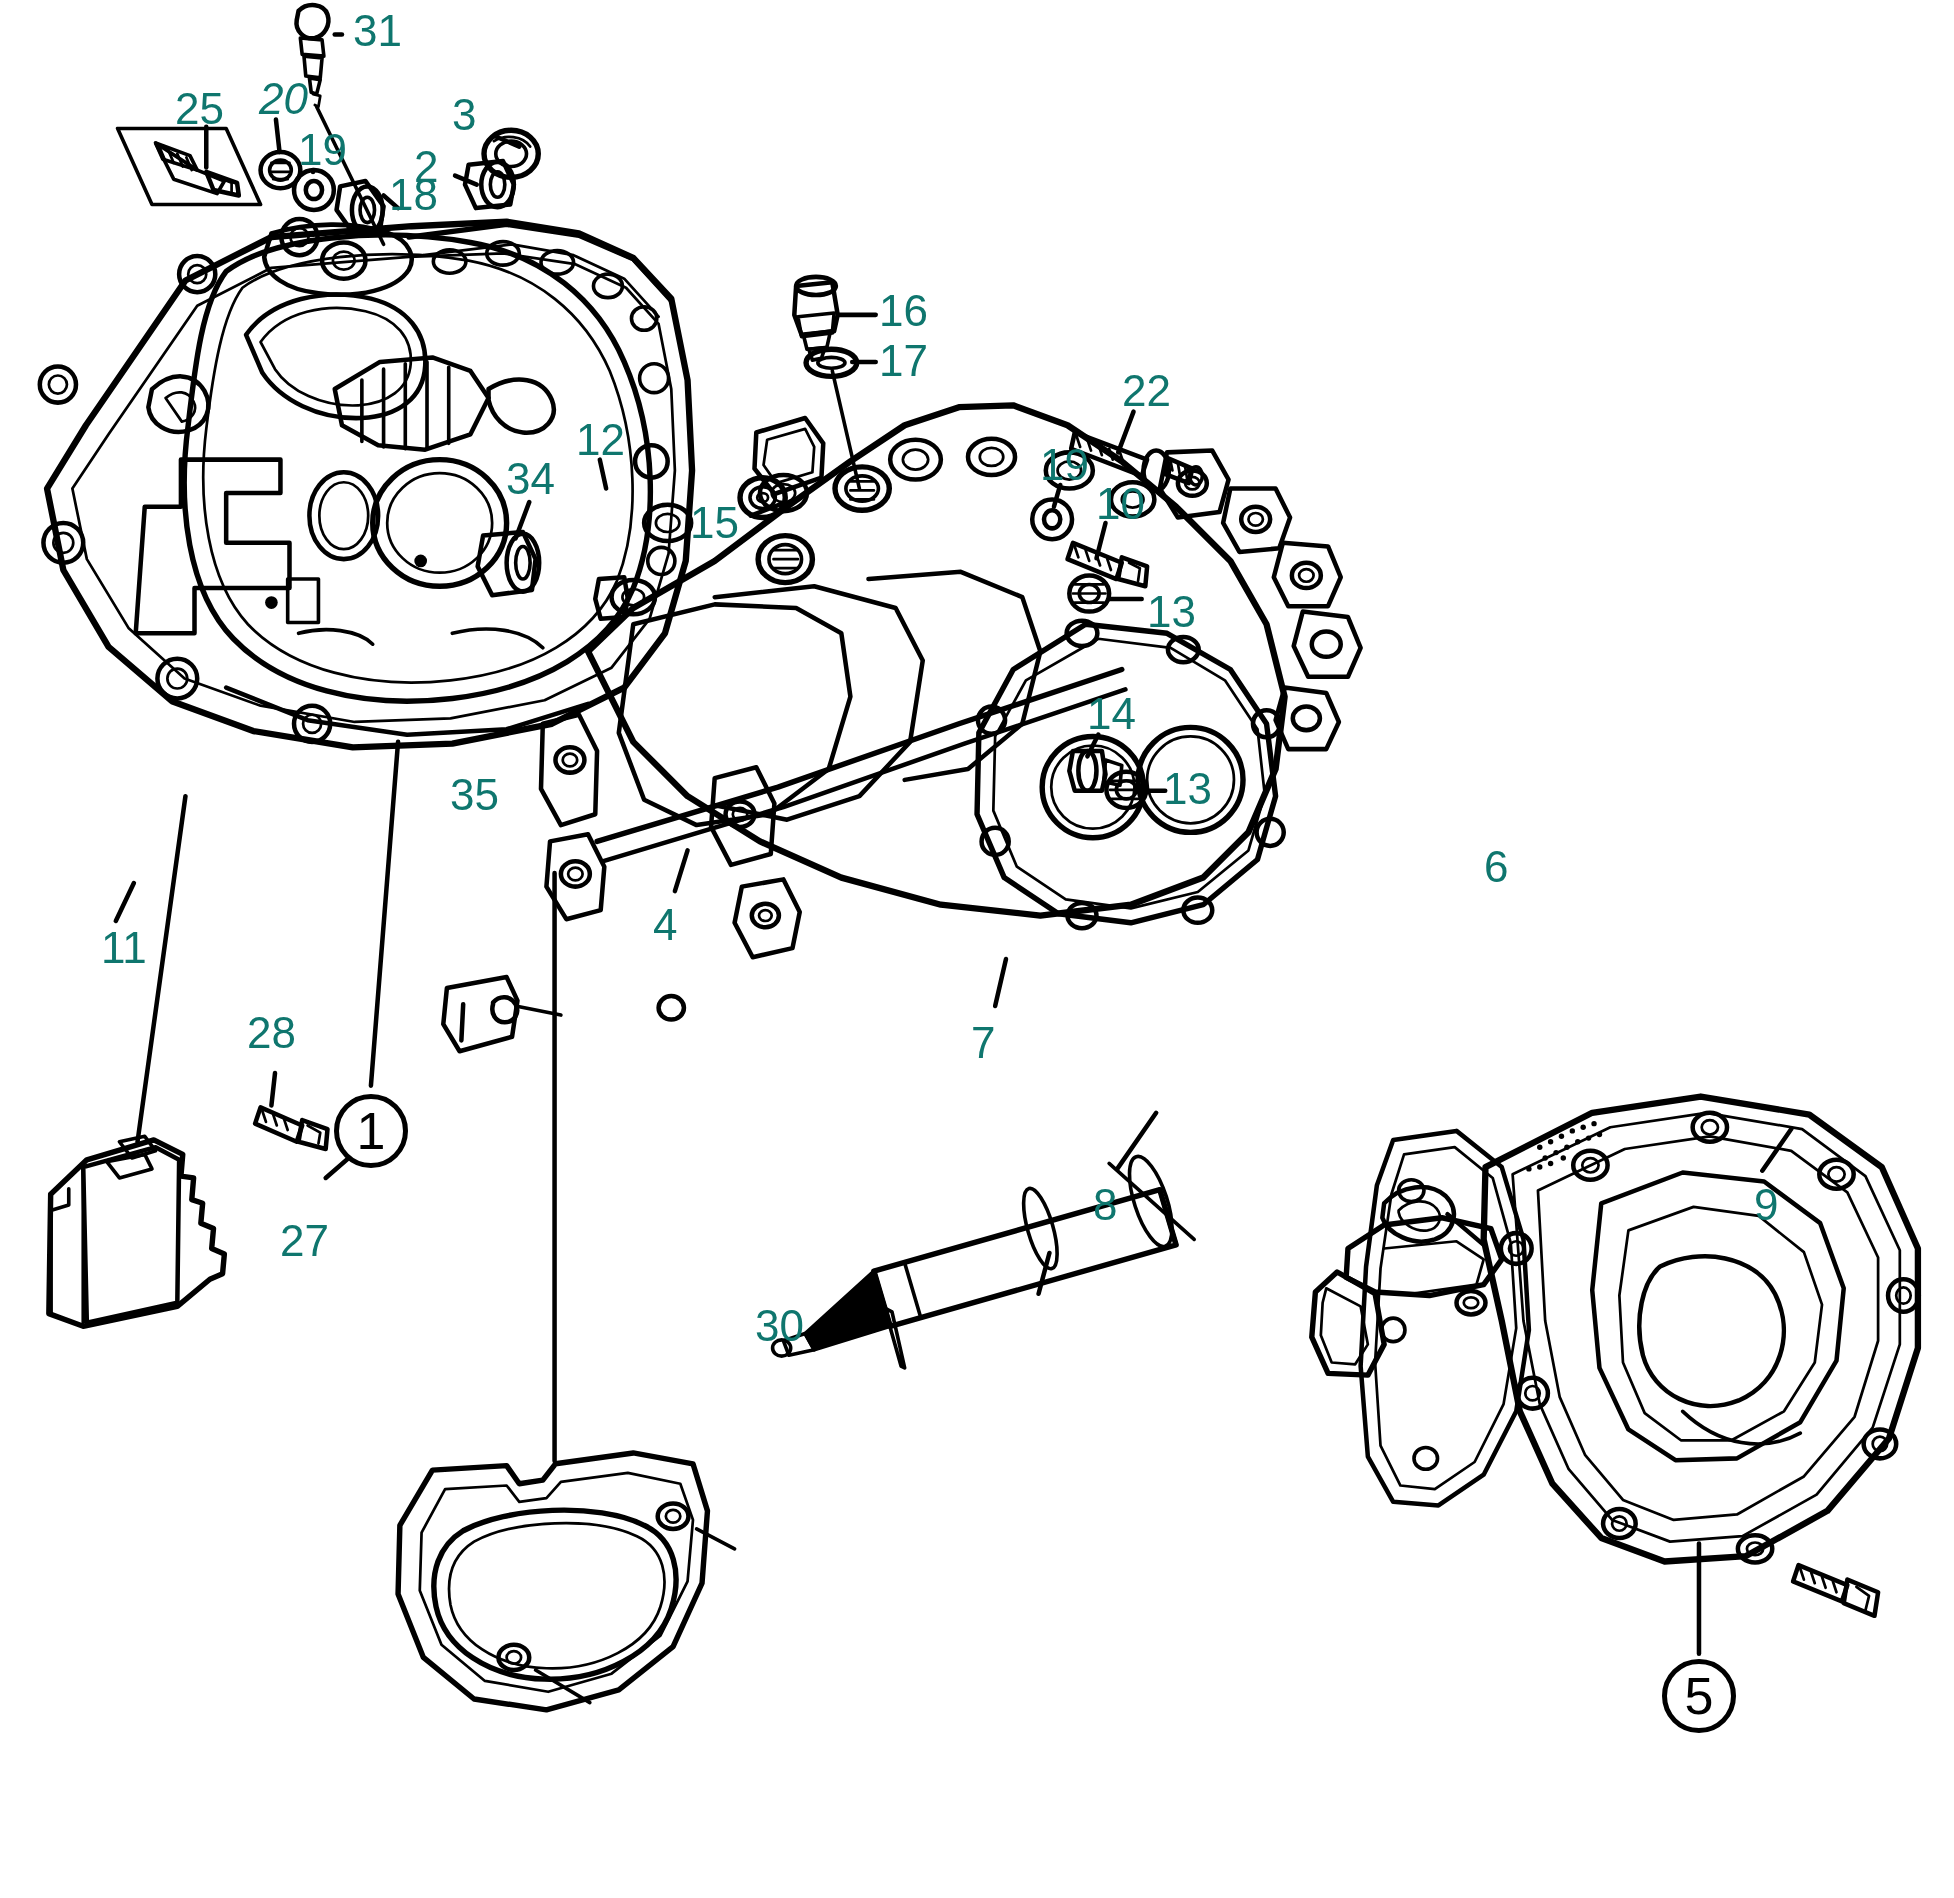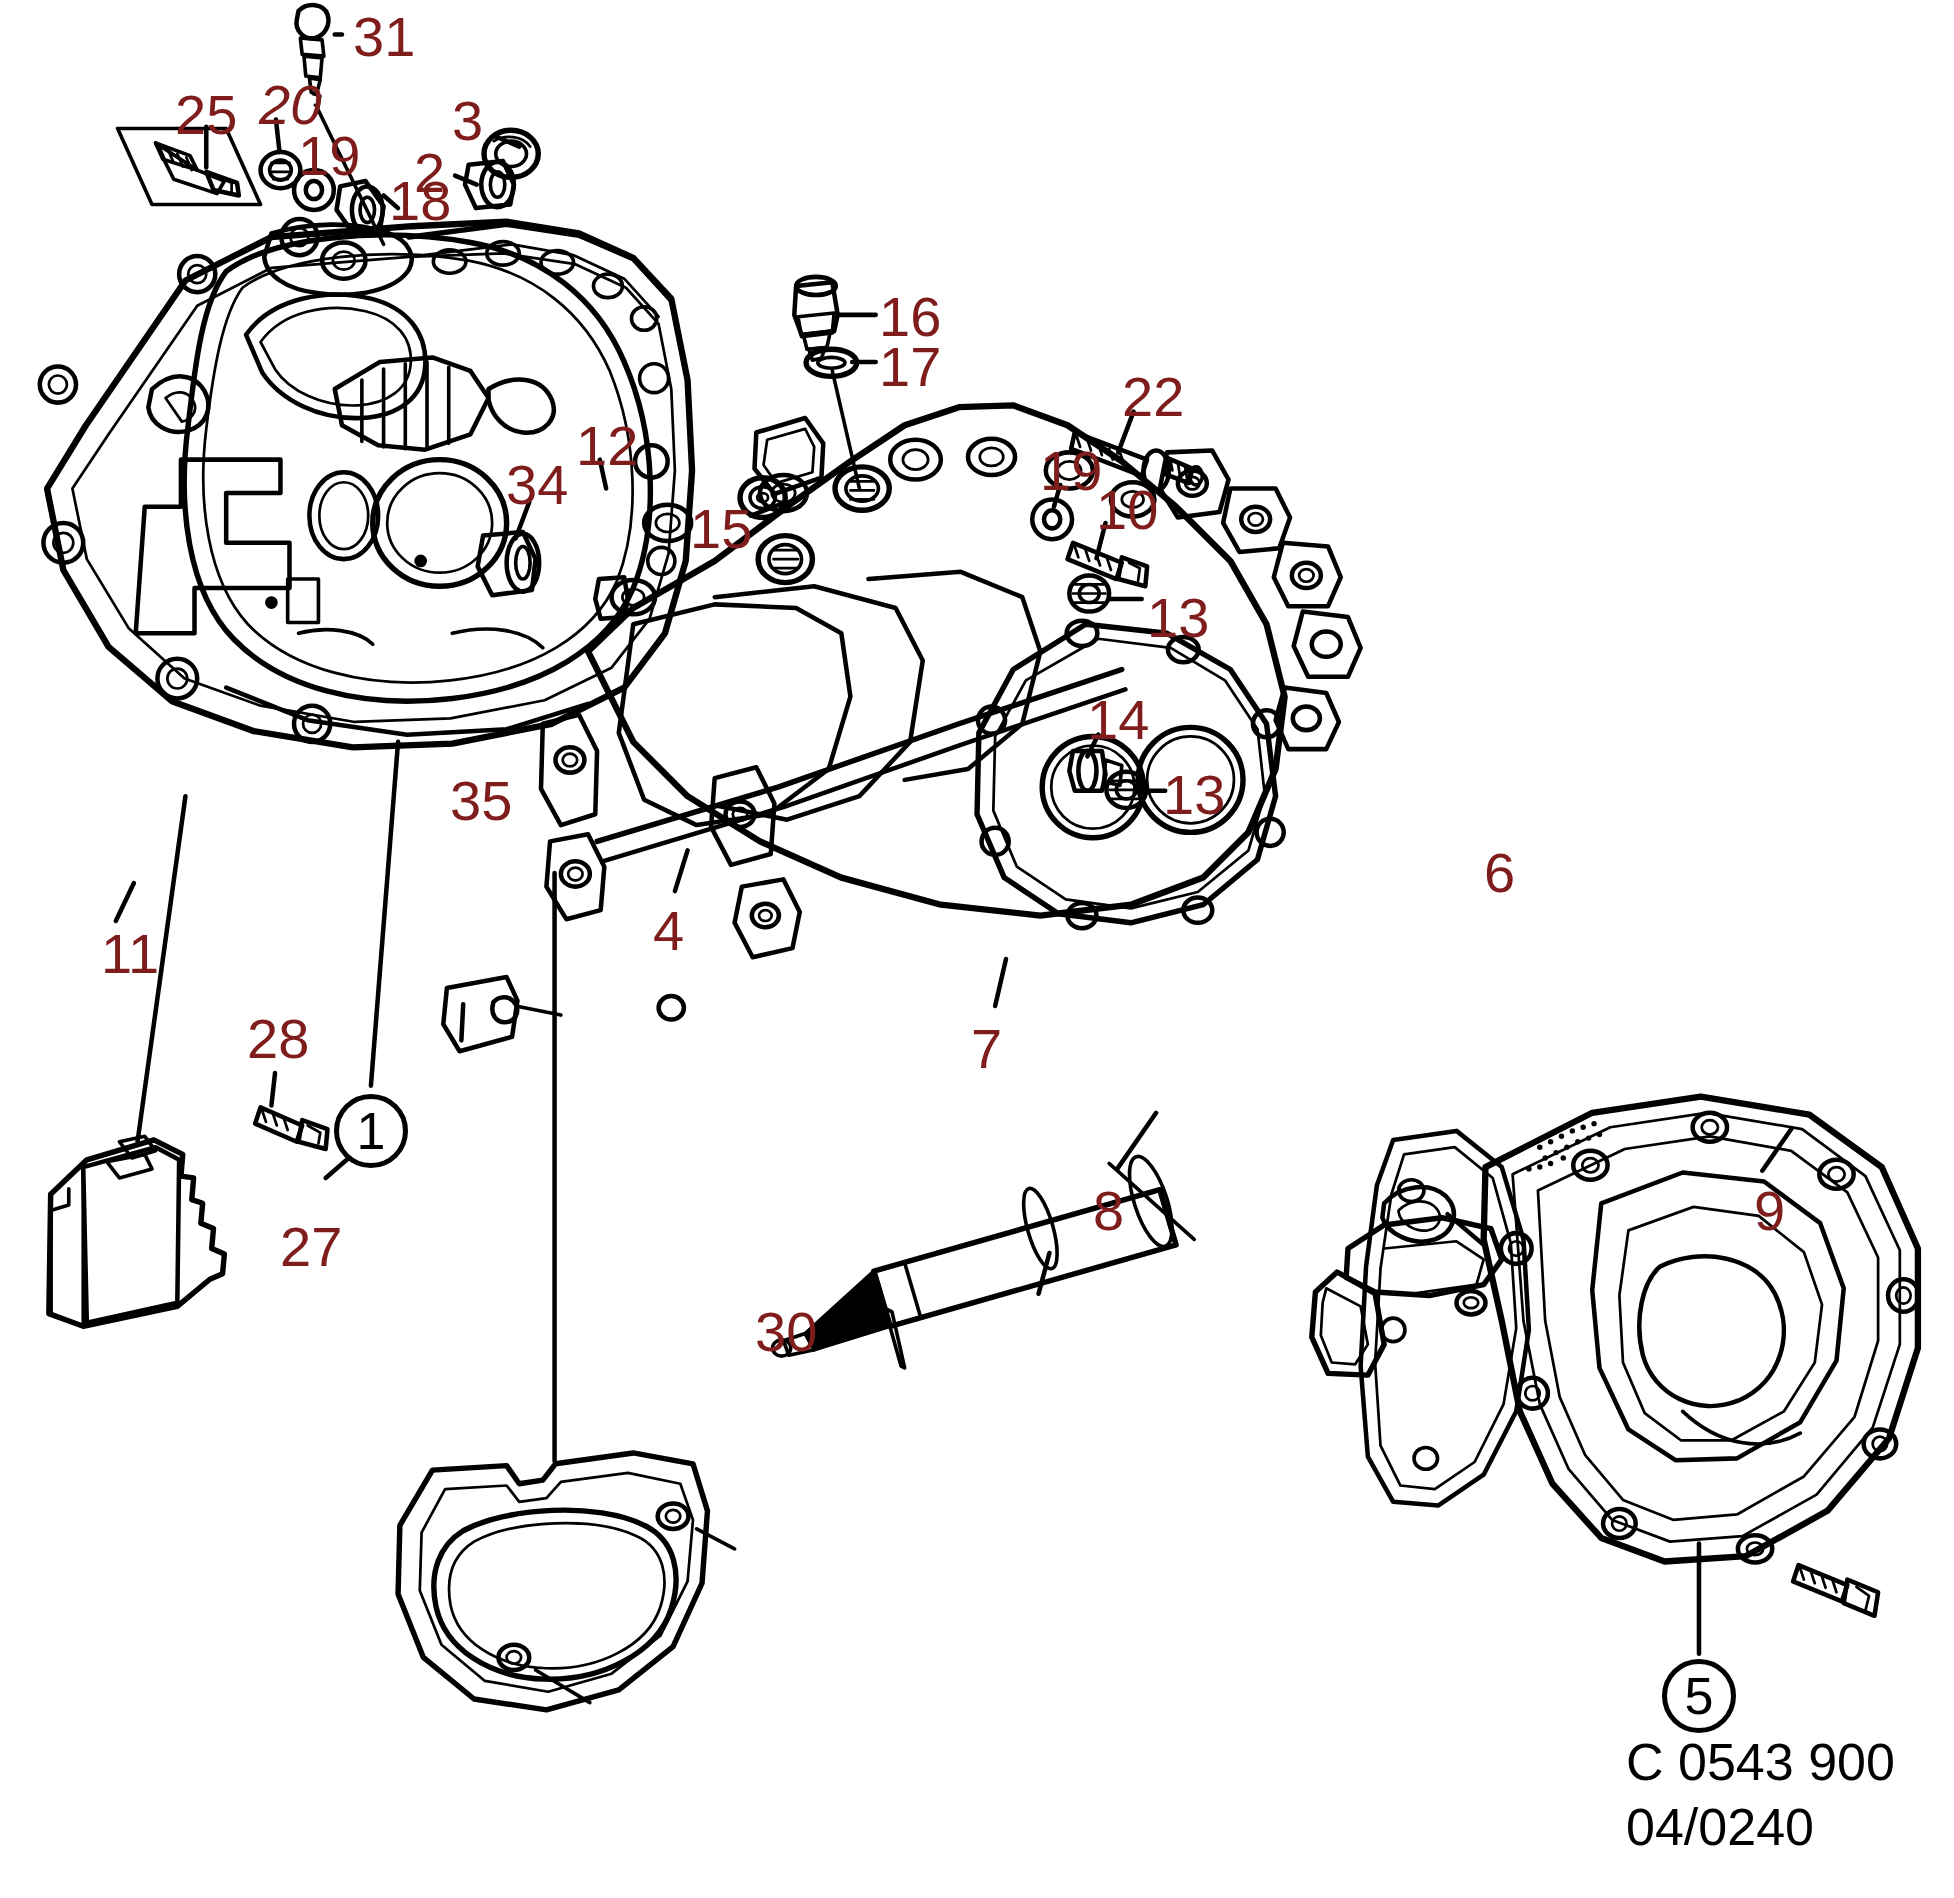--- a/index.html
+++ b/index.html
@@ -9,23 +9,23 @@
     position:relative;
     width:1955px;
     height:1899px;
     background:#ffffff;
     overflow:hidden;
   }
   #artwork{position:absolute;left:0;top:0;width:1955px;height:1899px;}
   .callout{
     position:absolute;
     font-family:"Liberation Sans", sans-serif;
-    font-size:56px;
+    font-size:44px;
     font-weight:400;
-    color:#7f1d1d;
+    color:#0f766e;
     line-height:1;
     letter-spacing:0px;
     white-space:nowrap;
     user-select:none;
   }
   .badge{
     position:absolute;
     width:74px;height:74px;
     border:5.4px solid #000;
     border-radius:50%;
@@ -570,17 +570,15 @@
       <div class="callout" style="left: 1093px; top: 1183px;">8</div>
       <div class="callout" style="left: 280px; top: 1188px; margin-top: 31px;">27</div>
       <div class="callout" style="left: 1754px; top: 1183px;">9</div>
       <div class="callout" style="left: 715px; top: 1304px; margin-left: 40px;">30</div>
     </div>
   <div id="badge-layer">
       <div class="badge" style="left: 334px; top: 1094px;">1</div>
       <div class="badge" style="left: 1662px; top: 1659px;">5</div>
     </div>
 
-  <div class="docref" id="docref" style="left: 1626px; top: 1730px;">C 0543 900
-04/0240</div>
 
 </div>
 
 
 </body></html>

